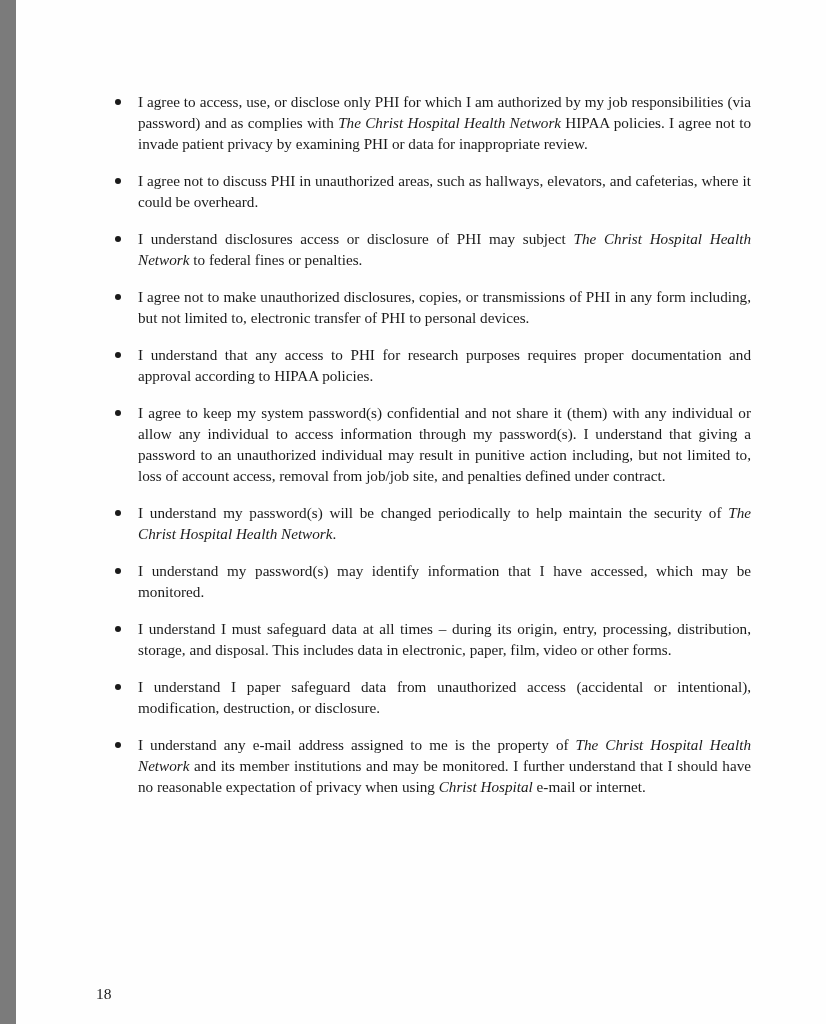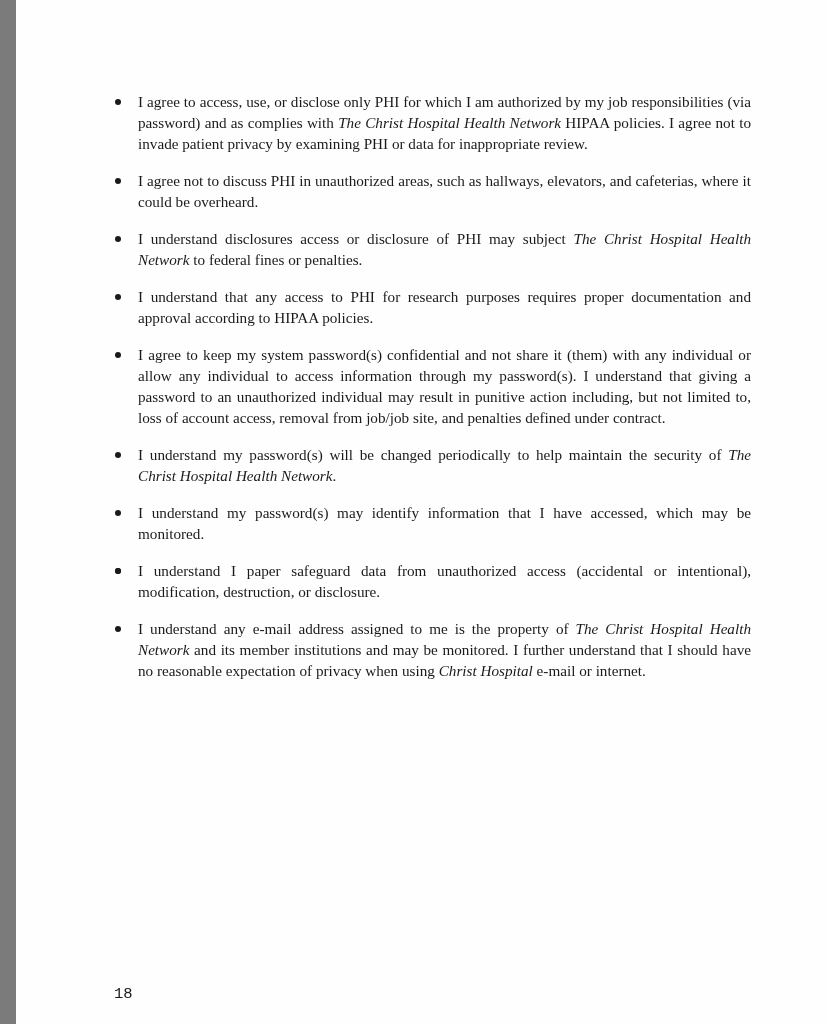--- a/index.html
+++ b/index.html
@@ -30,37 +30,37 @@
       text-align: justify;
       margin-bottom: 16px;
     }
     .bullet {
       position: absolute; left: 99px; top: 8px;
       width: 6px; height: 6px; border-radius: 50%;
       background: #1a1a1a;
     }
     .text em { font-style: italic; }
     .page-number {
-      position: absolute; left: 98px; top: 985px;
+      position: absolute; left: 80px; top: 985px;
       font-size: 15.5px;
-      font-family: Liberation Mono, monospace;
     }
   </style>
 </head>
 <body>
 
 <div class="side-strip"></div>
 
 <div class="page">
   <ul class="list" id="bullet-list">
       <li class="item"><span class="bullet"></span><span class="text"><span>I agree to access, use, or disclose only PHI for which I am authorized by my job responsibilities (via password) and as complies with </span><em>The Christ Hospital Health Network</em><span> HIPAA policies. I agree not to invade patient privacy by examining PHI or data for inappropriate review.</span></span></li>
       <li class="item"><span class="bullet"></span><span class="text"><span>I agree not to discuss PHI in unauthorized areas, such as hallways, elevators, and cafeterias, where it could be overheard.</span></span></li>
       <li class="item"><span class="bullet"></span><span class="text"><span>I understand disclosures access or disclosure of PHI may subject </span><em>The Christ Hospital Health Network</em><span> to federal fines or penalties.</span></span></li>
+      <li class="item"><span class="bullet"></span><span class="text"><span>I agree not to make unauthorized disclosures, copies, or transmissions of PHI in any form including, but not limited to, electronic transfer of PHI to personal devices.</span></span></li>
       <li class="item"><span class="bullet"></span><span class="text"><span>I understand that any access to PHI for research purposes requires proper documentation and approval according to HIPAA policies.</span></span></li>
       <li class="item"><span class="bullet"></span><span class="text"><span>I agree to keep my system password(s) confidential and not share it (them) with any individual or allow any individual to access information through my password(s). I understand that giving a password to an unauthorized individual may result in punitive action including, but not limited to, loss of account access, removal from job/job site, and penalties defined under contract.</span></span></li>
       <li class="item"><span class="bullet"></span><span class="text"><span>I understand my password(s) will be changed periodically to help maintain the security of </span><em>The Christ Hospital Health Network</em><span>.</span></span></li>
       <li class="item"><span class="bullet"></span><span class="text"><span>I understand my password(s) may identify information that I have accessed, which may be monitored.</span></span></li>
-      <li class="item"><span class="bullet"></span></li>
+      <li class="item"><span class="bullet"></span><span class="text"><span>I understand I must safeguard data at all times – during its origin, entry, processing, distribution, storage, and disposal. This includes data in electronic, paper, film, video or other forms.</span></span></li>
       <li class="item"><span class="bullet"></span><span class="text"><span>I understand I paper safeguard data from unauthorized access (accidental or intentional), modification, destruction, or disclosure.</span></span></li>
       <li class="item"><span class="bullet"></span><span class="text"><span>I understand any e-mail address assigned to me is the property of </span><em>The Christ Hospital Health Network</em><span> and its member institutions and may be monitored. I further understand that I should have no reasonable expectation of privacy when using </span><em>Christ Hospital</em><span> e-mail or internet.</span></span></li>
     </ul>
   <div class="page-number">18</div>
 </div>
 
 </body></html>

